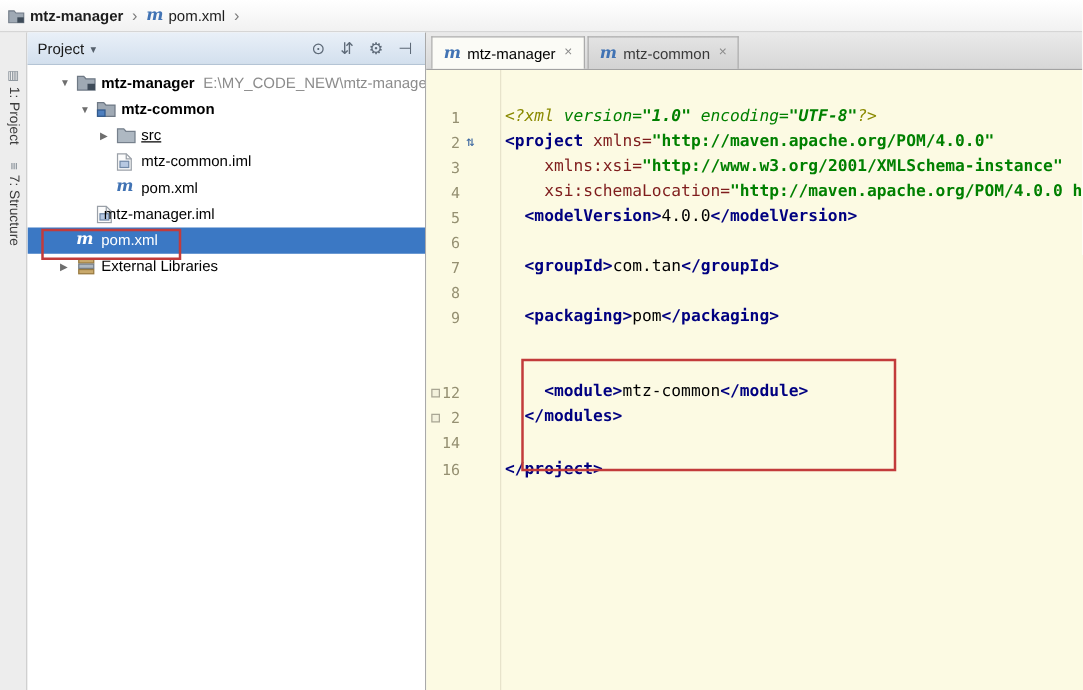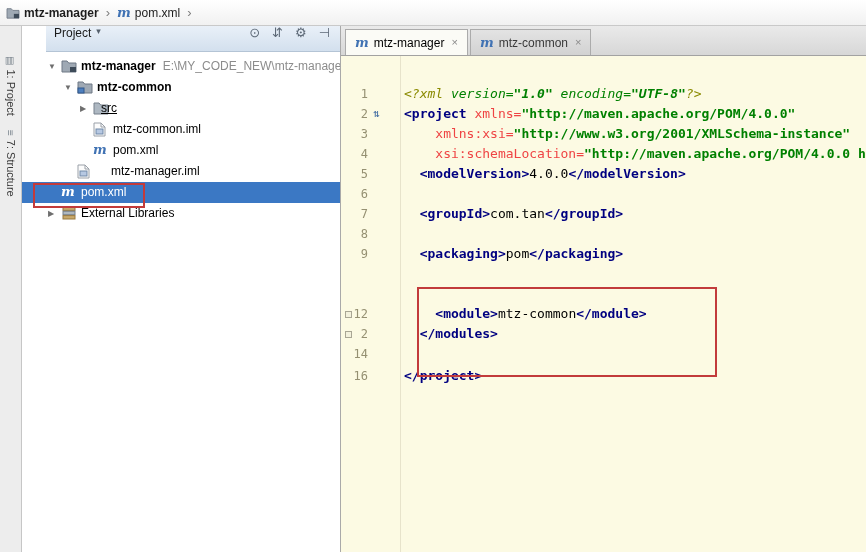--- a/index.html
+++ b/index.html
@@ -19,23 +19,23 @@
   .stripe{position:absolute;left:0;top:26px;width:22px;bottom:0;box-sizing:border-box;
     background:#ededed;border-right:1px solid #c6c6c6;}
   .stripe-btn{position:absolute;left:20px;height:18px;transform:rotate(90deg);
     transform-origin:0 0;display:flex;align-items:center;gap:4px;white-space:nowrap;
     font-size:11px;color:#3a3a3a;}
   .stripe-ico{font-size:10px;color:#76808a;}
 
   
   .project-panel{position:absolute;left:22px;top:26px;width:319px;bottom:0;box-sizing:border-box;
     background:#ffffff;border-right:1px solid #a9a9a9;}
-  .panel-header{height:26px;box-sizing:border-box;display:flex;align-items:flex-start;
+  .panel-header{height:26px;box-sizing:border-box;display:flex;align-items:center;
     background:linear-gradient(#e9f0f8,#d3e0ee);border-bottom:1px solid #b4c4d5;
-    padding:0 8px;font-size:12px;color:#1a1a1a;margin-left:24px;}
+    padding:0 8px;font-size:12px;color:#1a1a1a;}
   .panel-caret{font-size:9px;color:#55606c;margin-left:5px;}
   .header-icons{margin-left:auto;display:flex;gap:12px;align-items:center;
     color:#5d6977;font-size:13px;padding-right:2px;}
   .header-icons span{cursor:default;line-height:1;}
 
   .tree{position:absolute;left:0;top:26px;right:0;bottom:0;overflow:hidden;padding-top:4px;}
   .tree-row{position:relative;height:21px;width:100%;font-size:12px;color:#000;}
   .tree-row.selected{background:#3b78c4;color:#fff;}
   .expander{position:absolute;top:0;line-height:21px;font-size:8px;color:#6e6e6e;}
   .t-ico{position:absolute;top:3px;width:17px;height:16px;display:inline-flex;}
@@ -64,21 +64,21 @@
   .line{position:absolute;left:0;right:0;height:20px;line-height:20px;}
   .lnum{position:absolute;left:0;width:27px;text-align:right;color:#959072;font-size:12px;}
   .gut-ico{position:absolute;left:32px;top:0;color:#3a66a0;font-size:11px;}
   .fold{position:absolute;left:4px;top:7px;width:7px;height:7px;box-sizing:border-box;
     border:1px solid #a9a694;background:#f3f1dc;}
   .ltext{position:absolute;left:63px;white-space:pre;}
   .tk-pi{color:#8a8a00;font-style:italic;}
   .tk-pia{color:#008000;font-style:italic;}
   .tk-pis{color:#008000;font-style:italic;font-weight:bold;}
   .tk-tag{color:#000080;font-weight:bold;}
-  .tk-attr{color:#ef4444;}
+  .tk-attr{color:#7f1d1d;}
   .tk-str{color:#008000;font-weight:bold;}
   .tk-txt{color:#000;}
   .tk-pl{color:#000;}
 
   
   .anno{position:absolute;border:2px solid #c23b3b;pointer-events:none;}
 </style>
 </head>
 <body>
 
@@ -141,21 +141,21 @@
           </span>
           <span class="t-label" style="left: 75px;"><b>mtz-common</b></span>
         </div>
         <div class="tree-row">
           <span class="expander" style="left: 58px;">▶</span>
           <span class="t-ico" style="left: 71px;">
             <svg width="16" height="14" viewBox="0 0 16 14">
               <path d="M1 2h5l1.7 2H15v9H1z" fill="#aeb8c2" stroke="#76808c"></path>
             </svg>
           </span>
-          <span class="t-label" style="left: 79px; text-decoration: underline;"><span>src</span></span>
+          <span class="t-label" style="left: 91px; text-decoration: underline;"><span>src</span></span>
         </div>
         <div class="tree-row">
           <span class="t-ico" style="left: 71px;">
             <svg width="13" height="15" viewBox="0 0 13 15">
               <path d="M1 1h7l4 4v9H1z" fill="#fcfcfc" stroke="#9aa0a8"></path>
               <path d="M8 1v4h4" fill="none" stroke="#9aa0a8"></path>
               <rect x="3" y="7" width="7" height="5" fill="#b6c8e2" stroke="#7189a8"></rect>
             </svg>
           </span>
           <span class="t-label" style="left: 91px;"><span>mtz-common.iml</span></span>
@@ -167,21 +167,21 @@
           <span class="t-label" style="left: 91px;"><span>pom.xml</span></span>
         </div>
         <div class="tree-row">
           <span class="t-ico" style="left: 55px;">
             <svg width="13" height="15" viewBox="0 0 13 15">
               <path d="M1 1h7l4 4v9H1z" fill="#fcfcfc" stroke="#9aa0a8"></path>
               <path d="M8 1v4h4" fill="none" stroke="#9aa0a8"></path>
               <rect x="3" y="7" width="7" height="5" fill="#b6c8e2" stroke="#7189a8"></rect>
             </svg>
           </span>
-          <span class="t-label" style="left: 89px;"><span>mtz-manager.iml</span></span>
+          <span class="t-label" style="left: 61px;"><span>mtz-manager.iml</span></span>
         </div>
         <div class="tree-row selected">
           <span class="t-ico" style="left: 39px;">
             <span class="m-glyph">m</span>
           </span>
           <span class="t-label" style="left: 59px;"><span>pom.xml</span></span>
         </div>
         <div class="tree-row">
           <span class="expander" style="left: 26px;">▶</span>
           <span class="t-ico" style="left: 39px;">

